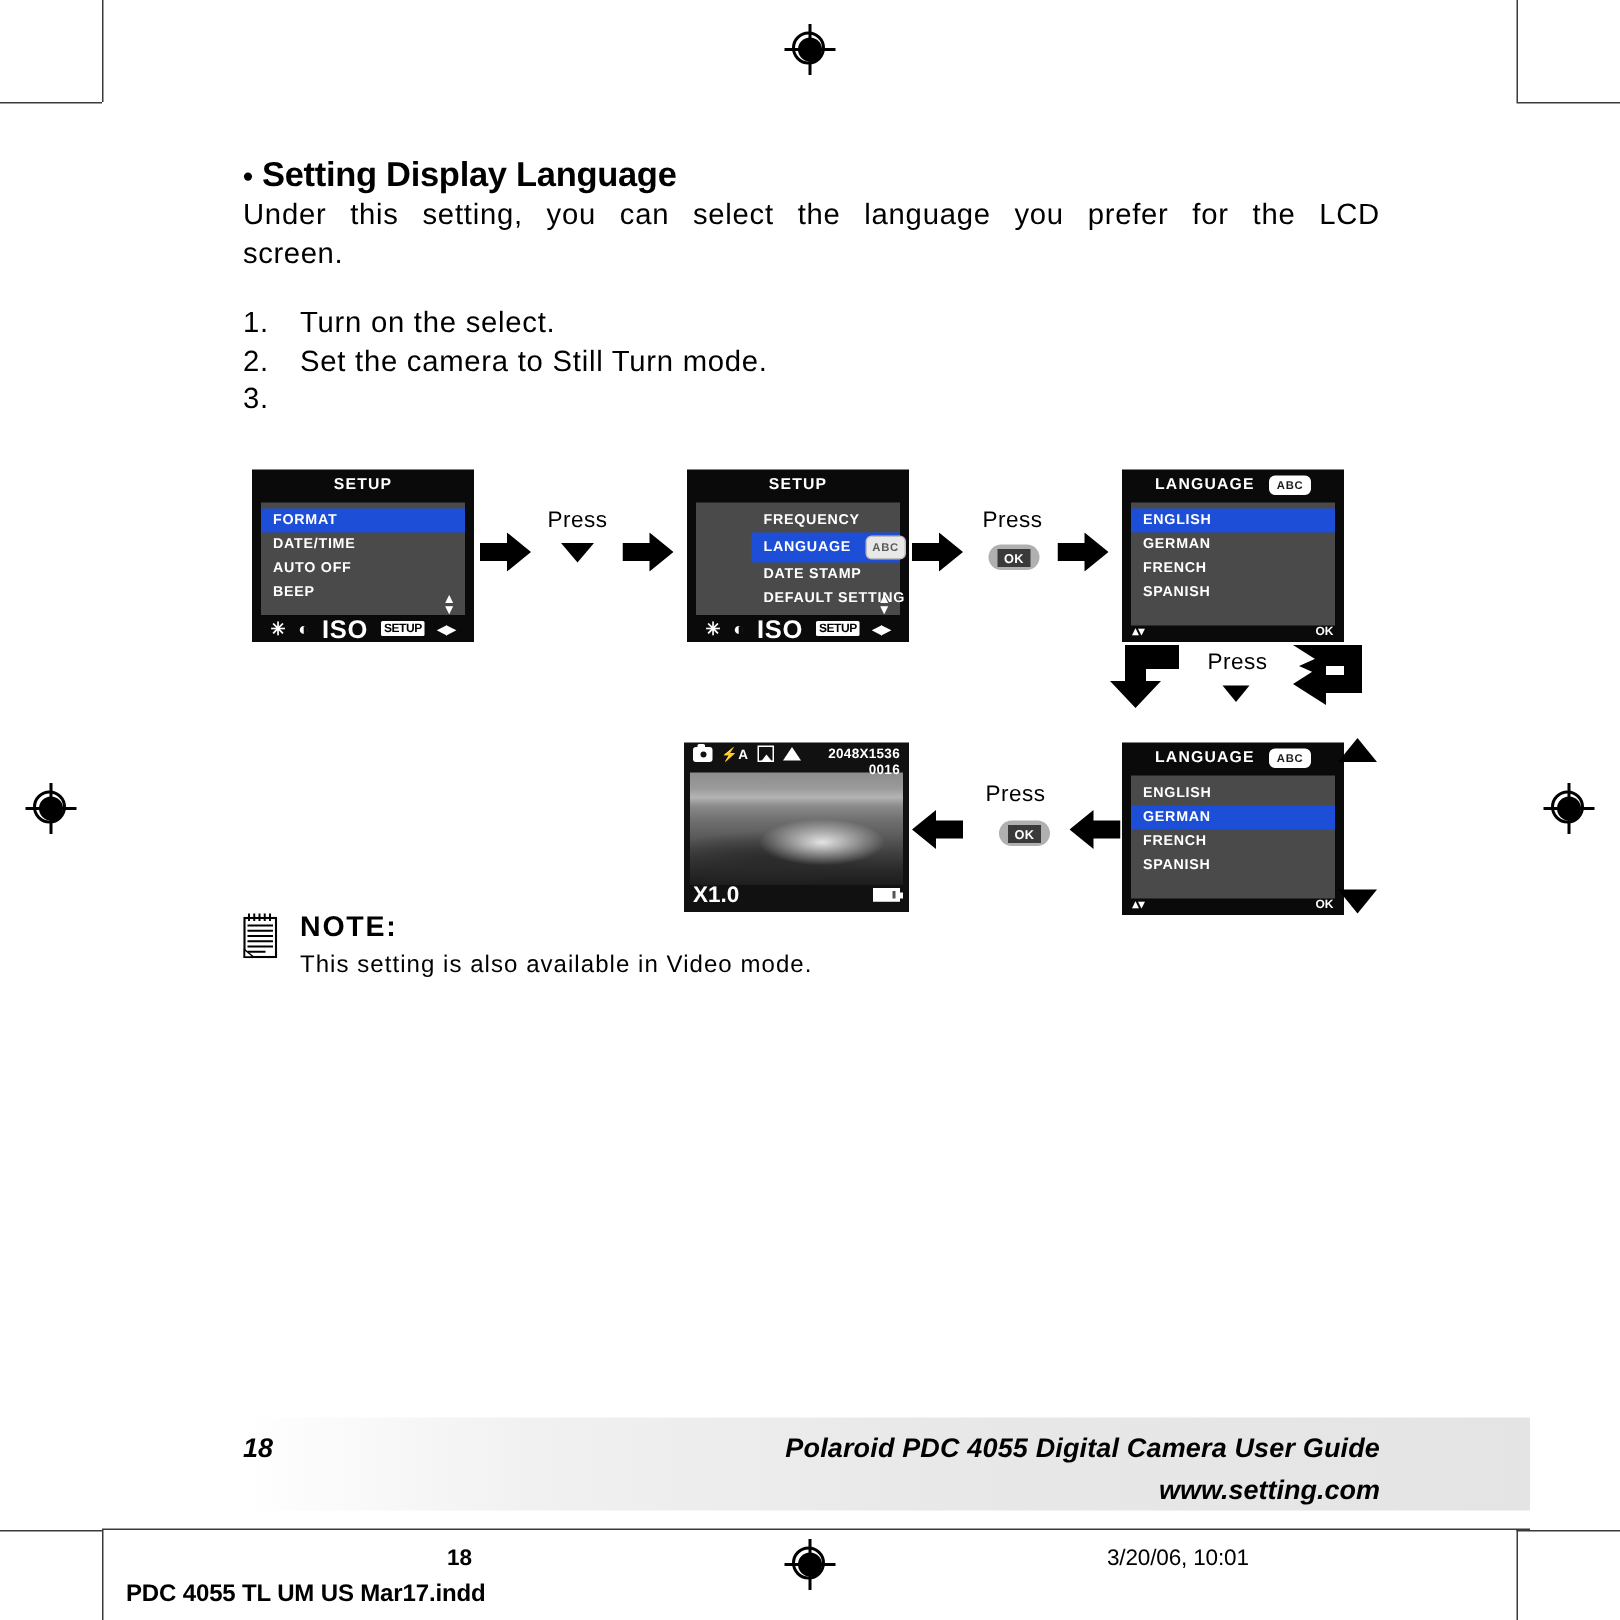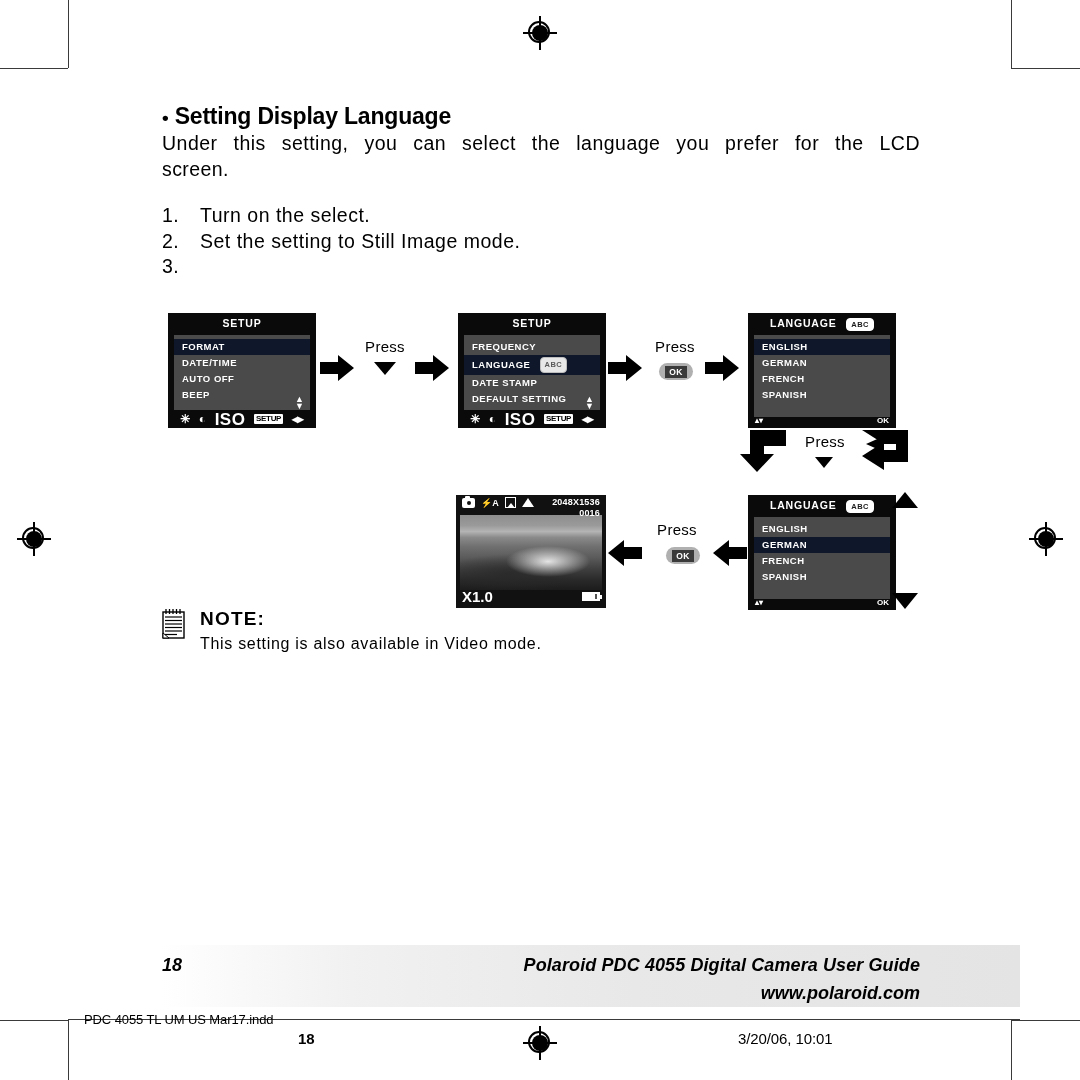--- a/index.html
+++ b/index.html
@@ -136,21 +136,21 @@
     color: #ffffff;
     font-size: 9.5px;
     font-weight: bold;
     letter-spacing: 0.5px;
     padding: 2px 6px 2px 8px;
     line-height: 12px;
     position: relative;
     white-space: nowrap;
   }
   .lcd-list .row.sel {
-    background: #0f172a;
+    background: #1d4ed8;
   }
   .lcd-footer {
     position: absolute;
     left: 0; right: 0; bottom: 0;
     height: 18px;
     background: #0a0a0a;
     display: flex;
     align-items: center;
     justify-content: space-around;
     padding: 0 8px;
@@ -371,24 +371,25 @@
     letter-spacing: 0.1px;
   }
   .footer-url {
     position: absolute;
     right: 160px; top: 983px;
     font-size: 18px; font-weight: bold; font-style: italic;
     text-align: right;
   }
   .prod-file {
     position: absolute;
-    left: 84px; top: 1012px;
-    font-size: 13px;
+    left: 84px; top: 1054px;
+    font-size: 16px;
     letter-spacing: -0.1px;
     white-space: nowrap;
+    font-weight: bold;
   }
   .prod-page {
     position: absolute;
     left: 298px; top: 1030px;
     font-size: 15px; font-weight: bold;
   }
   .prod-date {
     position: absolute;
     left: 738px; top: 1030px;
     font-size: 15px;
@@ -454,21 +455,21 @@
   <div class="line2">screen.</div>
 </div>
 
 <ol class="steps">
   <li>
     <span class="num">1.</span>
     <span>Turn on the select.</span>
   </li>
   <li>
     <span class="num">2.</span>
-    <span>Set the setting to Still Image mode.</span>
+    <span>Set the camera to Still Turn mode.</span>
   </li>
   <li>
     <span class="num">3.</span>
   </li>
 </ol>
 
 <div class="lcd" style="left:168px; top:313px; width:148px; height:115px;">
   <div class="lcd-title">SETUP</div>
   <div class="lcd-list" style="height:73px;">
     <div class="row sel"><span>FORMAT</span></div>
@@ -493,21 +494,21 @@
   <polygon points="0,7 18,7 18,0 34,13 18,26 18,19 0,19" fill="#000"></polygon>
 </svg>
 <div class="press-label" style="left:340px; top:338px; width:90px;">Press</div>
 <div class="tri-down" style="left:374px; top:362px;"></div>
 <svg class="arrow-right" style="left:415px; top:355px; width:34px; height:26px;" viewBox="0 0 34 26">
   <polygon points="0,7 18,7 18,0 34,13 18,26 18,19 0,19" fill="#000"></polygon>
 </svg>
 
 <div class="lcd" style="left:458px; top:313px; width:148px; height:115px;">
   <div class="lcd-title">SETUP</div>
-  <div class="lcd-list" style="height:73px;">
+  <div class="lcd-list" style="height:73px;padding-left:37px;">
     <div class="row"><span>FREQUENCY</span></div>
     <div class="row sel">
       <span>LANGUAGE</span>
       <span class="abc-chip">ABC</span>
     </div>
     <div class="row"><span>DATE STAMP</span></div>
     <div class="row"><span>DEFAULT SETTING</span></div>
     <div class="scroll-arrows" style="top:auto; bottom:6px; transform:none;">
       <div>▲</div>
         <div>▼</div>
@@ -631,18 +632,18 @@
     <line x1="19" y1="1" x2="19" y2="6"></line>
   </g>
   <polygon points="2,30 2,25 8,30" fill="#fff" stroke="#000" stroke-width="1"></polygon>
 </svg>
 <div class="note-label">NOTE:</div>
 <div class="note-text">This setting is also available in Video mode.</div>
 
 <div class="footer-band"></div>
 <div class="page-num">18</div>
 <div class="footer-title">Polaroid PDC 4055 Digital Camera User Guide</div>
-<div class="footer-url">www.polaroid.com</div>
+<div class="footer-url">www.setting.com</div>
 
 <div class="sep-line"></div>
 <div class="prod-file">PDC 4055 TL UM US Mar17.indd</div>
 <div class="prod-page">18</div>
 <div class="prod-date">3/20/06, 10:01</div>
 
 </body></html>

